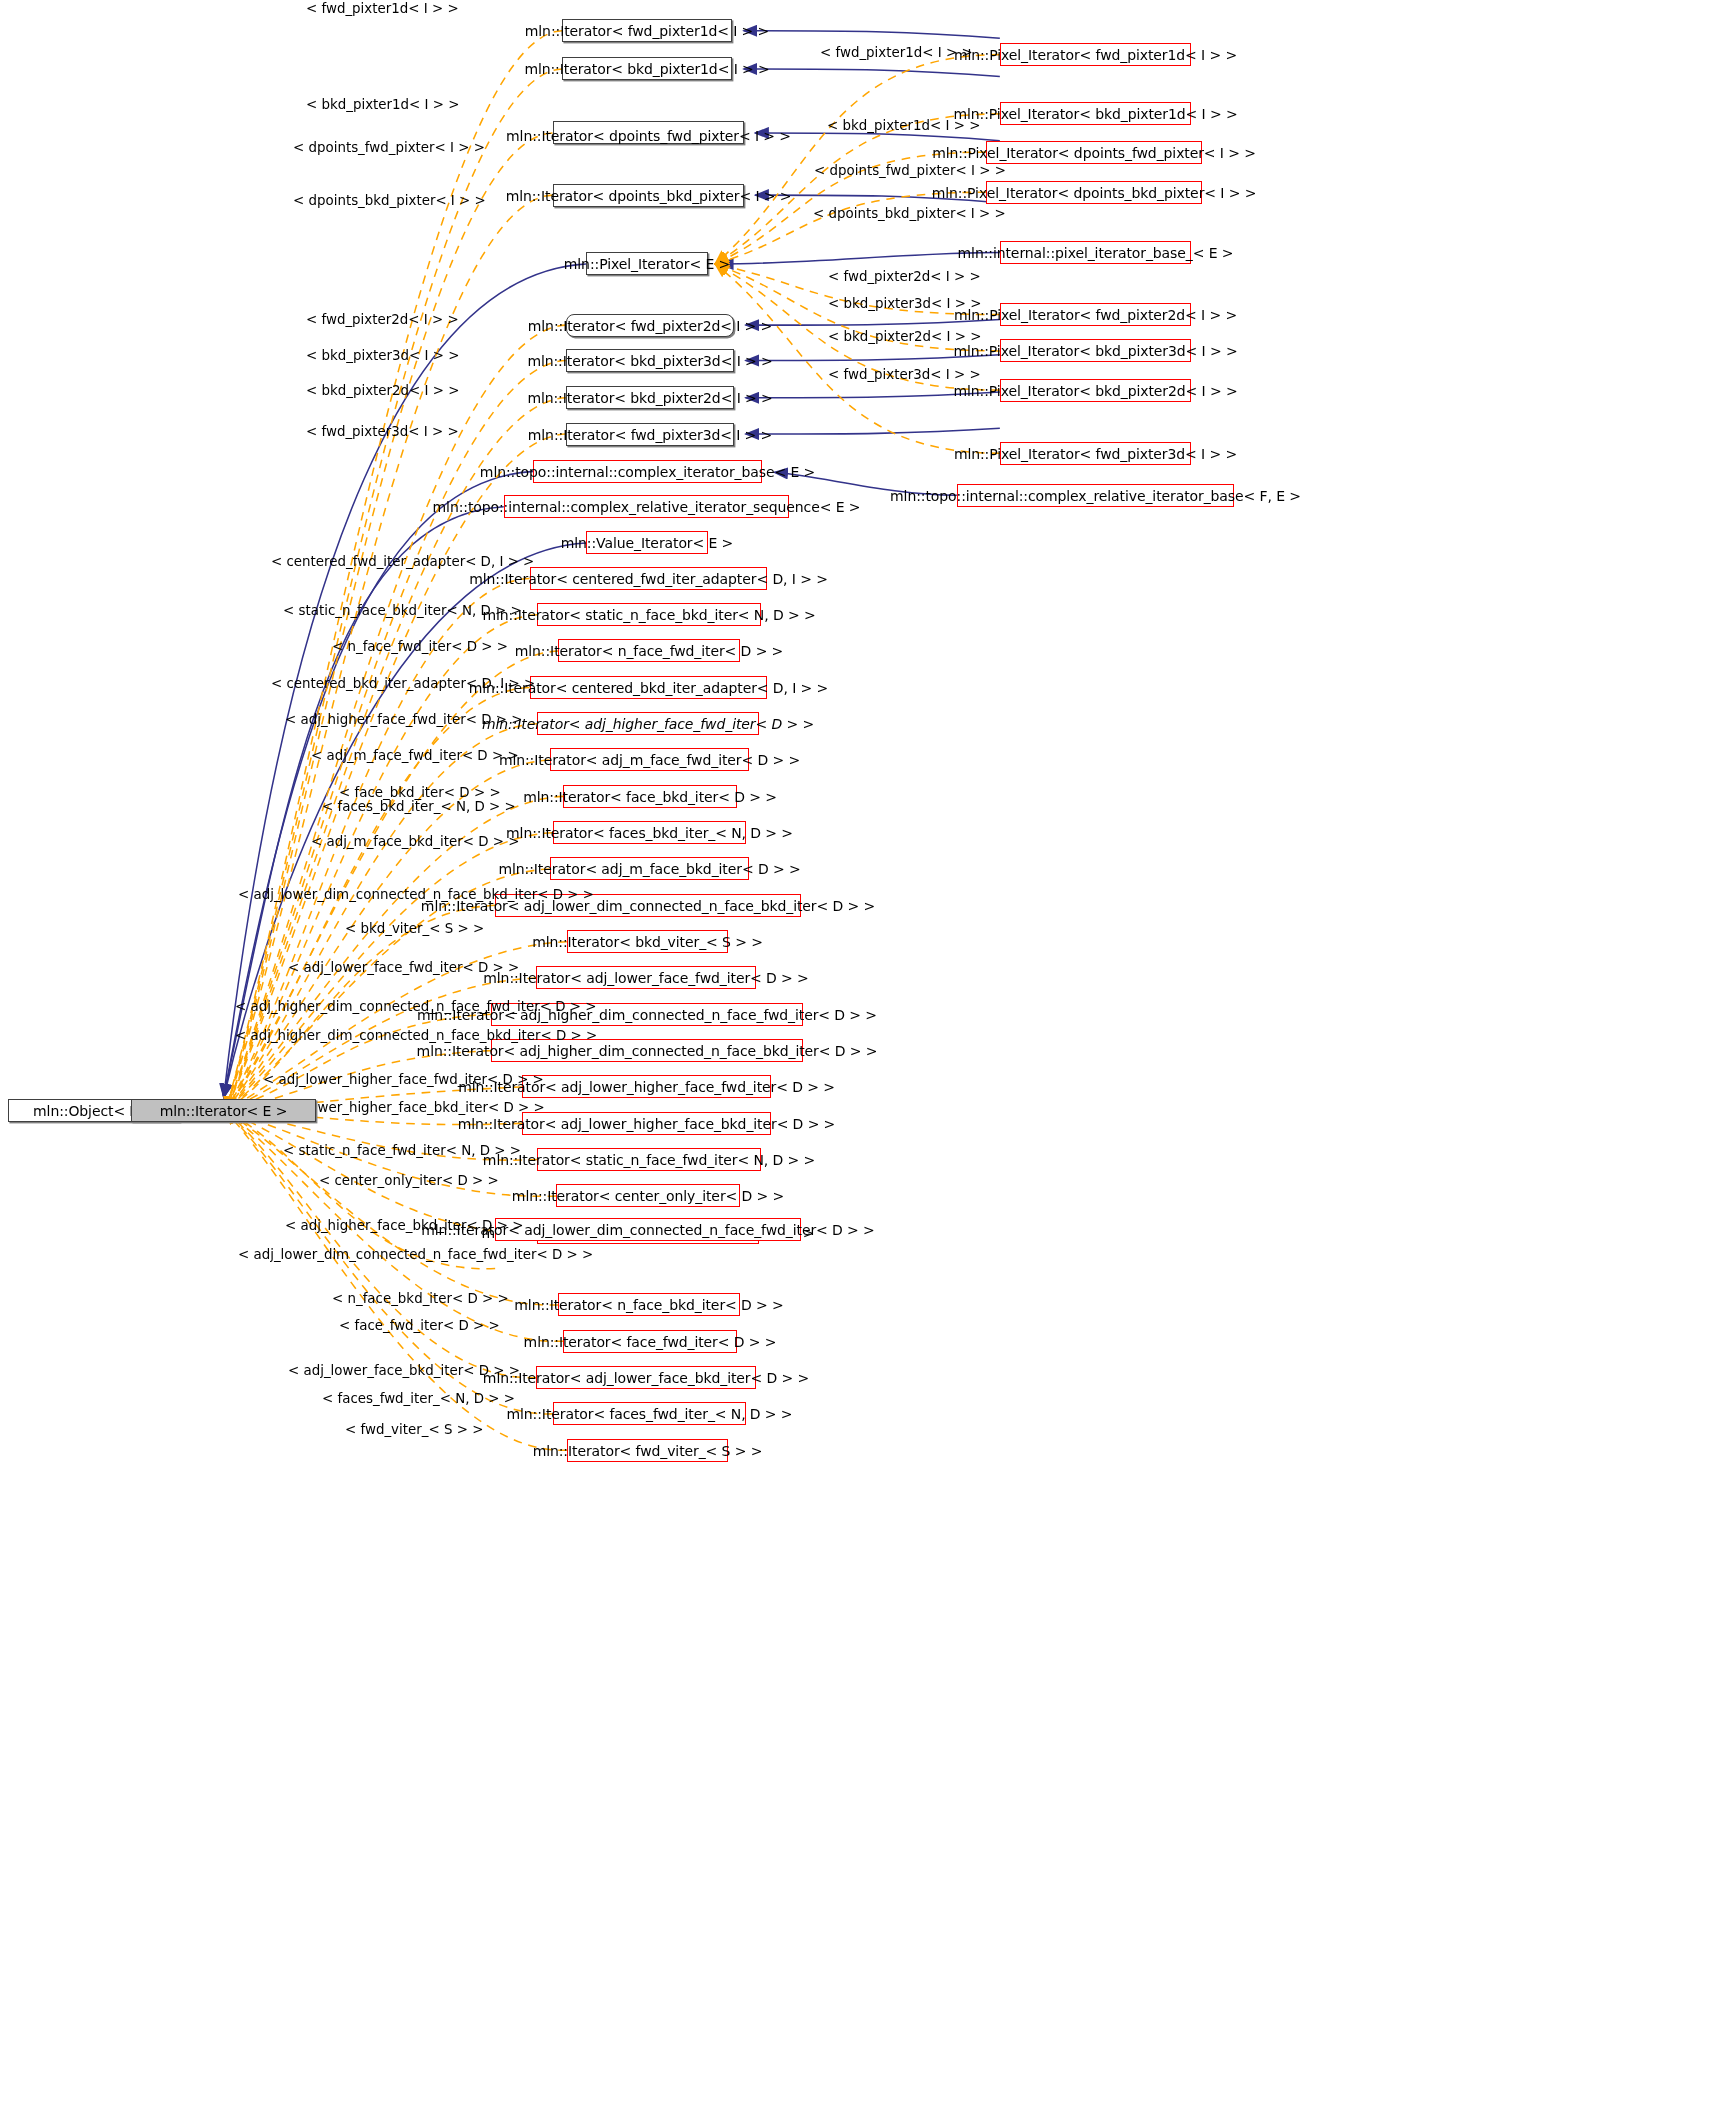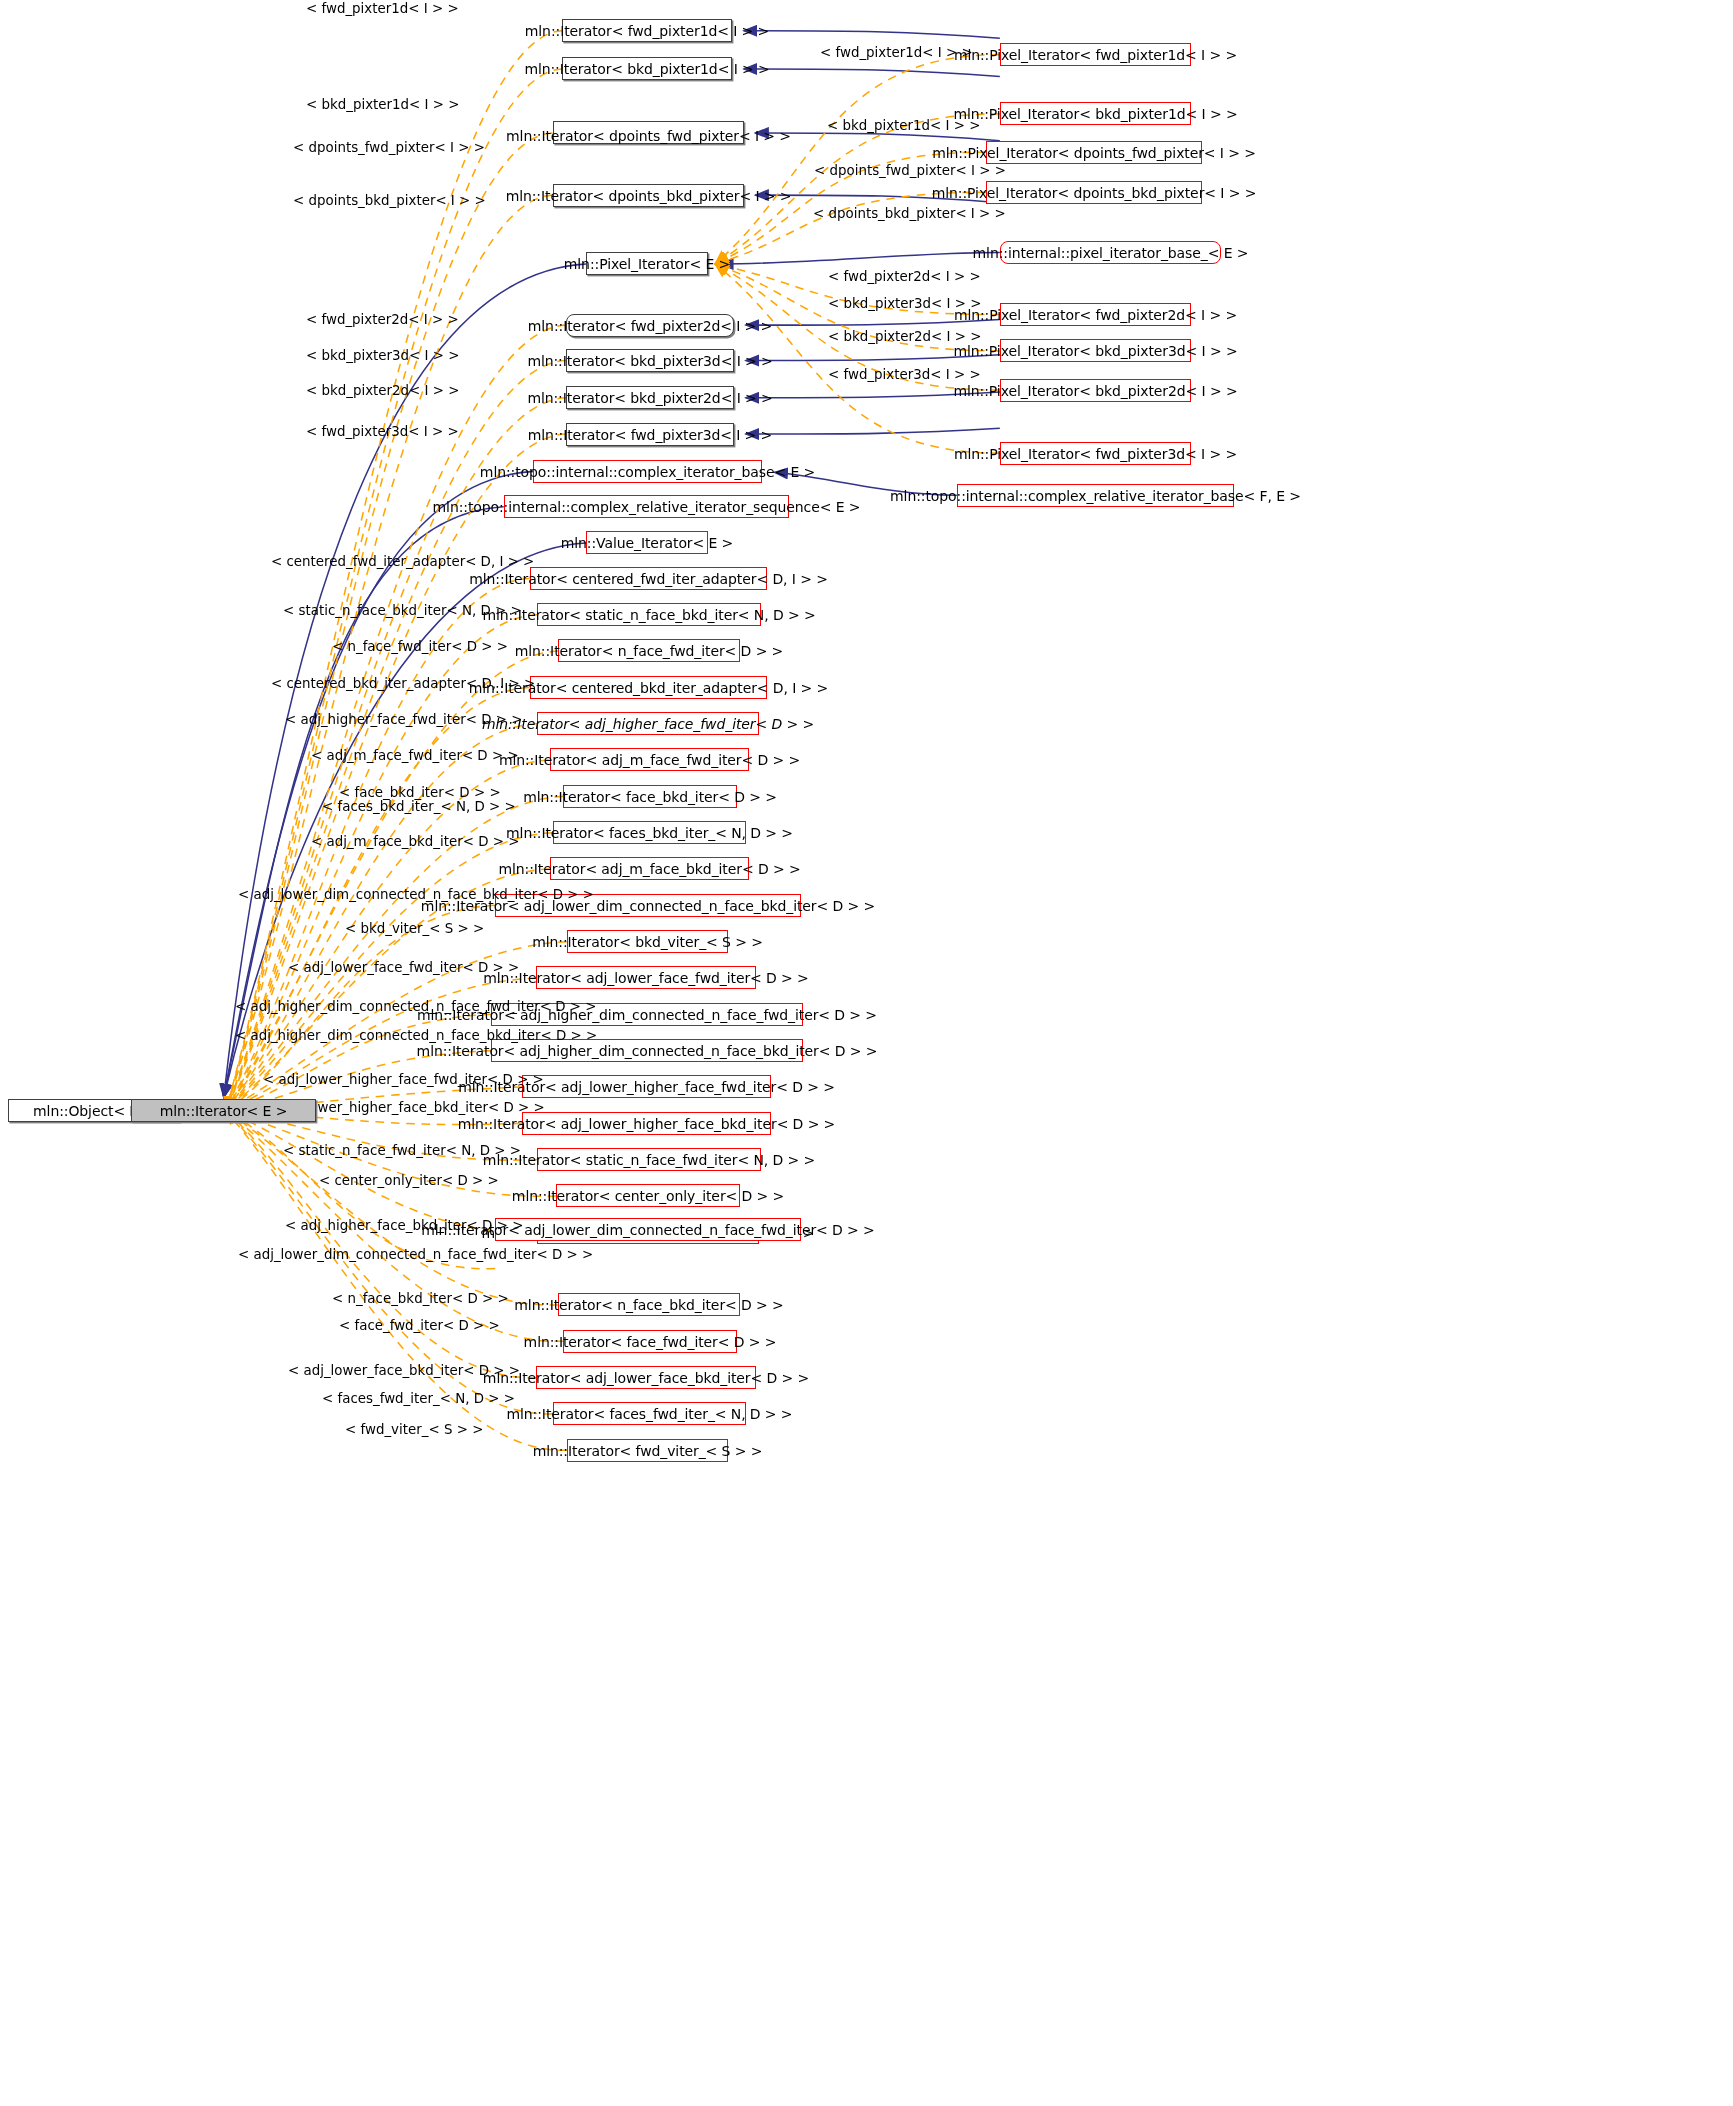--- a/index.html
+++ b/index.html
@@ -225,21 +225,21 @@
       </div>
       <div class="node red" style="left: 1000px; top: 102px; width: 191px; height: 23px;">
         <span>mln::Pixel_Iterator&lt; bkd_pixter1d&lt; I &gt; &gt;</span>
       </div>
       <div class="node red" style="left: 986px; top: 141px; width: 216px; height: 23px;">
         <span>mln::Pixel_Iterator&lt; dpoints_fwd_pixter&lt; I &gt; &gt;</span>
       </div>
       <div class="node red" style="left: 986px; top: 181px; width: 216px; height: 23px;">
         <span>mln::Pixel_Iterator&lt; dpoints_bkd_pixter&lt; I &gt; &gt;</span>
       </div>
-      <div class="node red" style="left: 1000px; top: 241px; width: 221px; height: 23px; border-radius: 8px;">
+      <div class="node red" style="left: 1000px; top: 241px; width: 191px; height: 23px;">
         <span>mln::internal::pixel_iterator_base_&lt; E &gt;</span>
       </div>
       <div class="node red" style="left: 1000px; top: 303px; width: 191px; height: 23px;">
         <span>mln::Pixel_Iterator&lt; fwd_pixter2d&lt; I &gt; &gt;</span>
       </div>
       <div class="node red" style="left: 1000px; top: 339px; width: 191px; height: 23px;">
         <span>mln::Pixel_Iterator&lt; bkd_pixter3d&lt; I &gt; &gt;</span>
       </div>
       <div class="node red" style="left: 1000px; top: 379px; width: 191px; height: 23px;">
         <span>mln::Pixel_Iterator&lt; bkd_pixter2d&lt; I &gt; &gt;</span>

